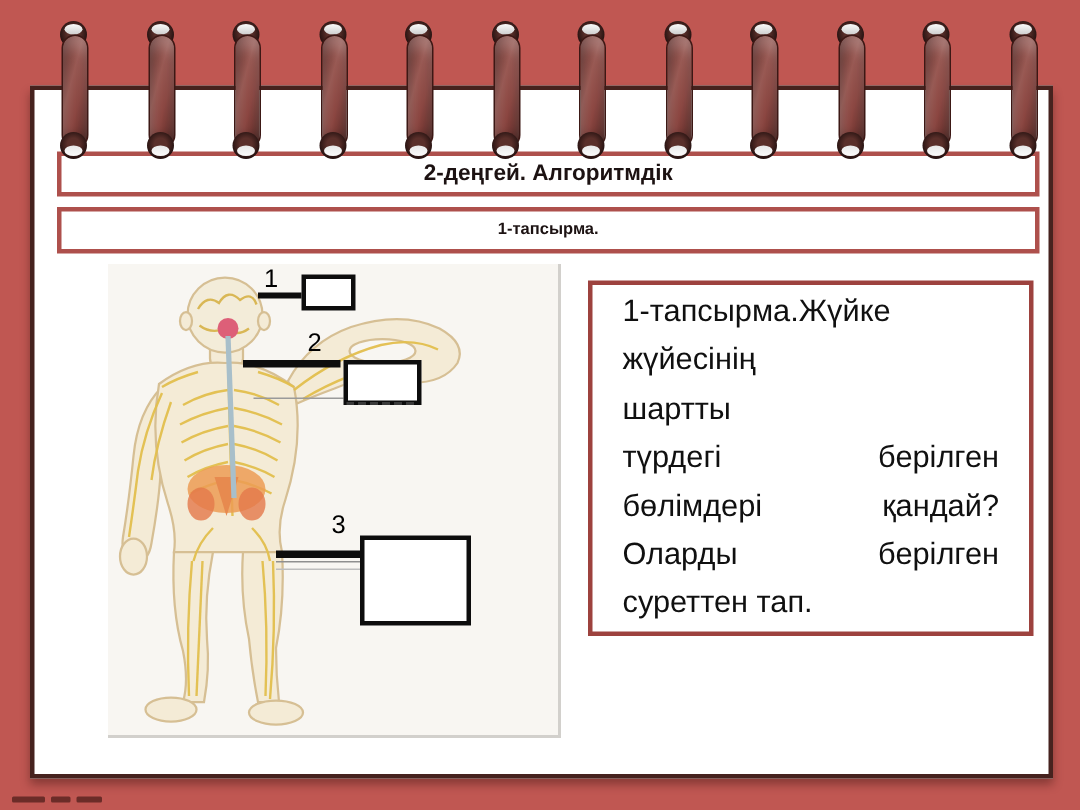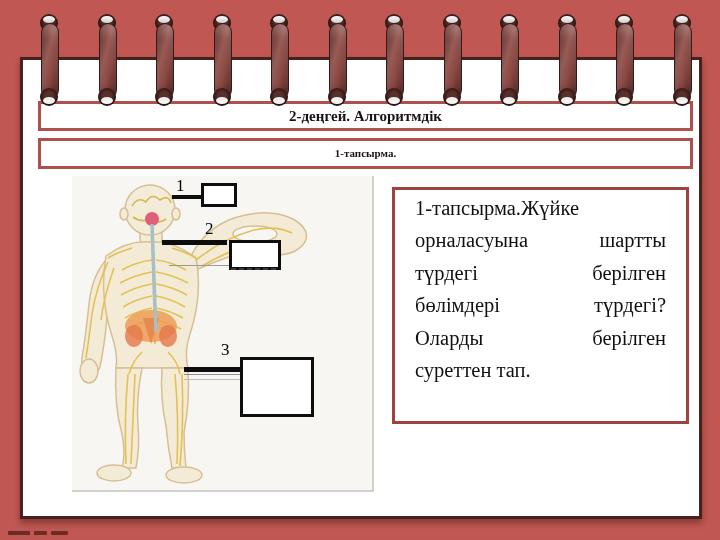--- a/index.html
+++ b/index.html
@@ -1,19 +1,19 @@
 <!DOCTYPE html>
 <html style="--bg: #c05752; --page-border: #46221e; --title-border: #ae504c; --q-border: #9d423e; --ring: #8c4742; --text: #1c1212;"><head>
 <meta charset="utf-8">
 <style>
   html,body{margin:0;padding:0;background:#888;}
   .stage{
     position:relative;width:720px;height:540px;overflow:hidden;
     background:var(--bg,#c05752);
-    font-family:Liberation Serif, serif;
+    font-family:Liberation Sans, sans-serif;
   }
   
   .page{
     position:absolute;left:20px;top:57px;width:676px;height:456px;
     background:#ffffff;border:3px solid var(--page-border,#46221e);
     box-shadow:0 4px 6px rgba(50,15,12,.4);
   }
   
   .rings{position:absolute;left:0;top:0;width:720px;height:120px;z-index:5;}
   .ring{position:absolute;top:14px;width:20px;height:92px;}
@@ -223,30 +223,33 @@
     <div class="grayline" style="left:112px;top:198px;width:57px"></div>
     <div class="ans" style="left:168px;top:181px;width:68px;height:54px"></div>
   </div>
 
   <div class="question">
     <div class="q-line">
       <span>1-тапсырма.Жүйке</span>
         <span></span>
     </div>
     <div class="q-line">
-      <span>орналасуына</span>
+      <span>жүйесінің</span>
+        <span></span>
+    </div>
+    <div class="q-line">
         <span>шартты</span>
     </div>
     <div class="q-line">
       <span>түрдегі</span>
         <span>берілген</span>
     </div>
     <div class="q-line">
       <span>бөлімдері</span>
-        <span>түрдегі?</span>
+        <span>қандай?</span>
     </div>
     <div class="q-line">
       <span>Оларды</span>
         <span>берілген</span>
     </div>
     <div class="q-line">
       <span>суреттен тап.</span>
         <span></span>
     </div>
   </div>

